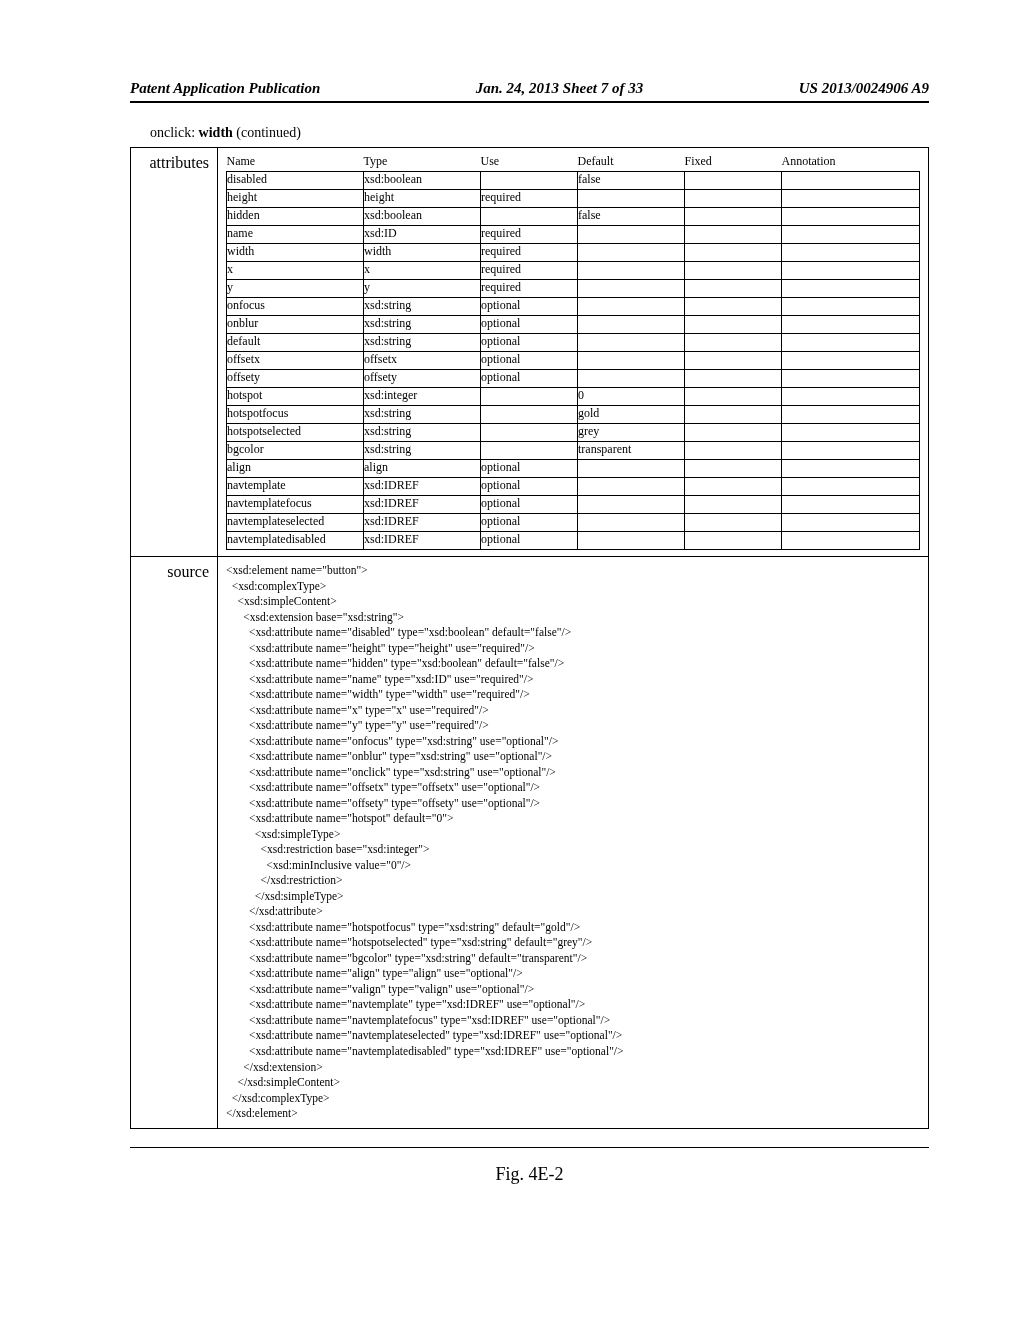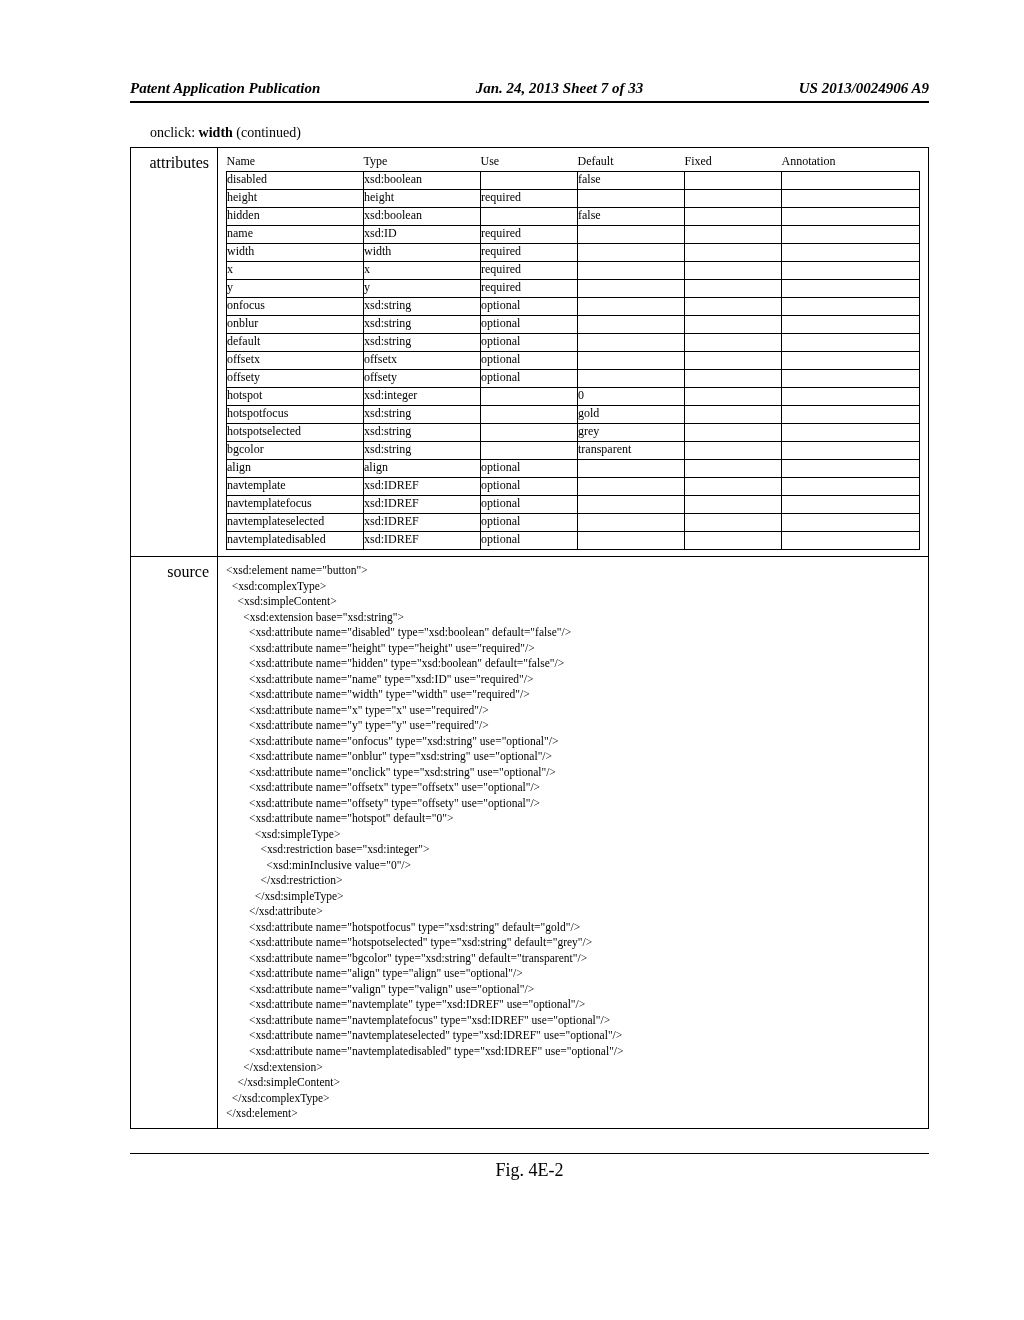--- a/index.html
+++ b/index.html
@@ -75,23 +75,23 @@
     .source-pre {
       font-family: "Times New Roman", Times, serif;
       font-size: 11.5px;
       white-space: pre;
       line-height: 1.35;
       margin: 0;
     }
     .fig-label {
       text-align: center;
       font-size: 18px;
-      margin-top: 24px;
+      margin-top: 18px;
       border-top: 1px solid #000;
-      padding-top: 6px;
+      padding-top: 16px;
       width: 100%;
     }
     .fig-wrap {
       display: flex;
       justify-content: center;
     }
   </style>
 </head>
 <body>
 

